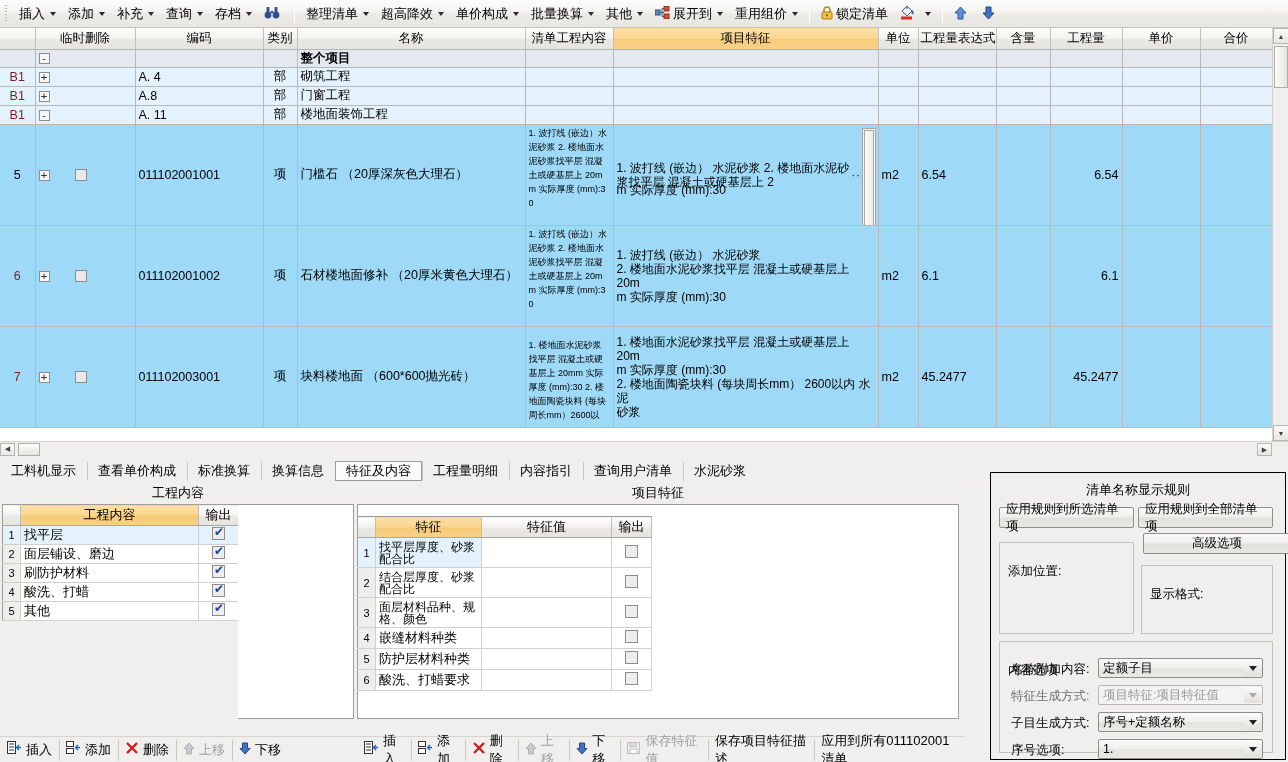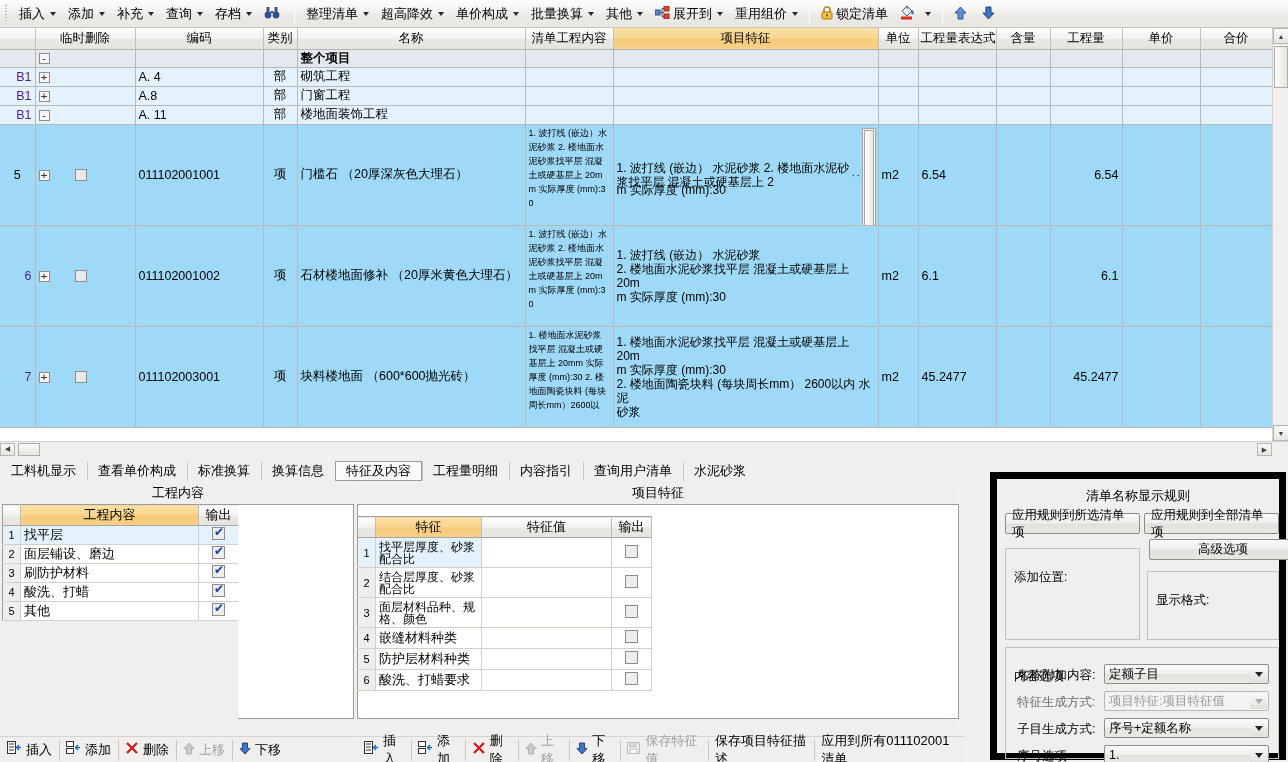--- a/index.html
+++ b/index.html
@@ -47,21 +47,21 @@
   table.grid th.hl {
     background: linear-gradient(to bottom,#fcdfa8 0%, #f9d68f 50%, #f6cb76 51%, #f7d08a 100%);
   }
   table.grid td {
     border-right: 1px solid #b9b9b9; border-bottom: 1px solid #b9b9b9;
     font-size: 12.5px; padding: 0 3px; vertical-align: middle; overflow: hidden;
   }
   tr.rowGroup td { background: #e4e9ef; height: 18px; }
   tr.rowB1 td { background: #e4f2fd; height: 19px; }
   tr.rowSel td { background: #9ed9f7; }
-  td.idx { background: #ebebeb; text-align: right; color: #4c1d95; }
+  td.idx { background: #ebebeb; text-align: center; color: #7f1d1d; }
   td.idxSel { background: #fbd08a; text-align: center; }
   td.num { text-align: right; }
   td.ctr { text-align: center; }
   .bold { font-weight: bold; }
   .pm {
     display: inline-block; width: 11px; height: 11px; line-height: 9px;
     border: 1px solid #8d8d8d; background: #f6f6f6; text-align: center;
     font-size: 11px; font-family: "DejaVu Sans Mono", monospace; color: #333;
     vertical-align: middle; cursor: pointer;
   }
@@ -118,21 +118,21 @@
   .gridSm td.rn { background: #efeeec; text-align: center; font-size: 11px; width: 18px;}
   .gridSm td.rnSel { background: #fbd08a; text-align: center; font-size: 11px; width: 18px;}
   .gridSm tr.sel td { background: #e4f2fd; }
   .ck { display:inline-block; width:13px; height:13px; border:1px solid #8d8d8d;
     background:#ededed; position: relative; cursor: pointer;}
   .ck.on:after { content:"✔"; position:absolute; left:1px; top:-3px; font-size:12px; color:#17439b;}
   .two { font-size: 12px; line-height: 12.5px; display:block; padding-top:1px;}
 
   
   .panelR { position: absolute; left: 990px; top: 472px; width: 296px; height: 288px;
-    background: #f0efed; border: 7px solid #000000; }
+    background: #f0efed; border: 1px solid #000000; }
   .panelRtitle { text-align:center; font-size: 13px; margin-top: 8px; }
   .btn { display:inline-flex; align-items:center; justify-content:center;
     height: 21px; font-size: 12.5px; cursor: default;
     background: linear-gradient(to bottom,#fafafa 0%,#efeeec 48%,#e3e1dd 52%,#e9e7e3 100%);
     border: 1px solid #8e8c87; border-radius: 2px; padding: 0 6px; }
   .gbox { position:absolute; border:1px solid #c2c0bb; }
   .glabel { position:absolute; background:#f0efed; padding: 0 3px; font-size:12.5px;margin-top:28px; }
   .sel2 { height: 20px; font-size: 12.5px; display:flex; align-items:center;
     padding-left: 4px; position: relative;
     background: linear-gradient(to bottom,#fafafa 0%,#f0efed 48%,#e5e3df 52%,#ebe9e5 100%);
@@ -449,21 +449,21 @@
 
         <tr class="rowSel" style="height:101px">
           <td class="idx">7</td>
           <td>
             <span class="pm">+</span>
             <span class="cbx" style="margin-left:22px"></span>
           </td>
           <td>011102003001</td>
           <td class="ctr">项</td>
           <td>块料楼地面 （600*600抛光砖）</td>
-          <td style="vertical-align:top;padding-top:1px">
+          <td style="vertical-align:top;padding-top:11px">
             <span class="tiny">1. 楼地面水泥砂浆找平层 混凝土或硬基层上 20mm 实际厚度 (mm):30
 2. 楼地面陶瓷块料 (每块周长mm）2600以</span>
           </td>
           <td>
             <span class="feat" style="white-space:pre-line">1. 楼地面水泥砂浆找平层 混凝土或硬基层上 20m
 m 实际厚度 (mm):30
 2. 楼地面陶瓷块料 (每块周长mm） 2600以内 水泥
 砂浆</span>
           </td>
           <td>m2</td>

